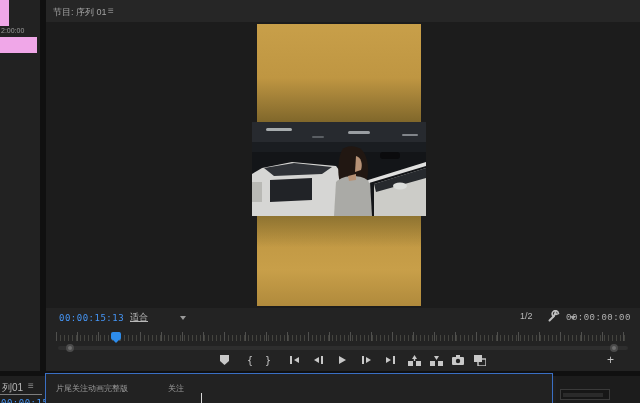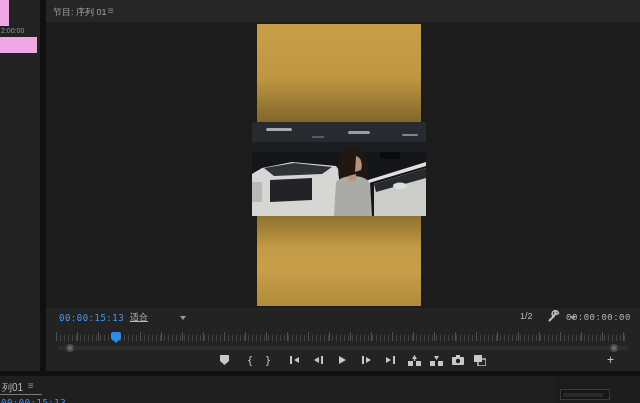--- a/index.html
+++ b/index.html
@@ -232,20 +232,25 @@
     </div>
   </div>
 
   <div class="h-divider"></div>
   <div class="bottom">
     <span class="tl-tab">列01</span>
     <span class="tl-menu">≡</span>
     <div class="tl-underline"></div>
     <span class="tl-partial-tc" style="color:#4596f7;">00:00:15:13</span>
 
+    <div class="focus-box">
+      <span class="clip1">片尾关注动画完整版</span>
+      <span class="clip2">关注</span>
+      <div class="tl-playhead"></div>
+    </div>
 
     <div class="meters">
       <div class="meter-box">
         <div class="meter-bar"></div>
       </div>
     </div>
   </div>
 
 </div>
 

